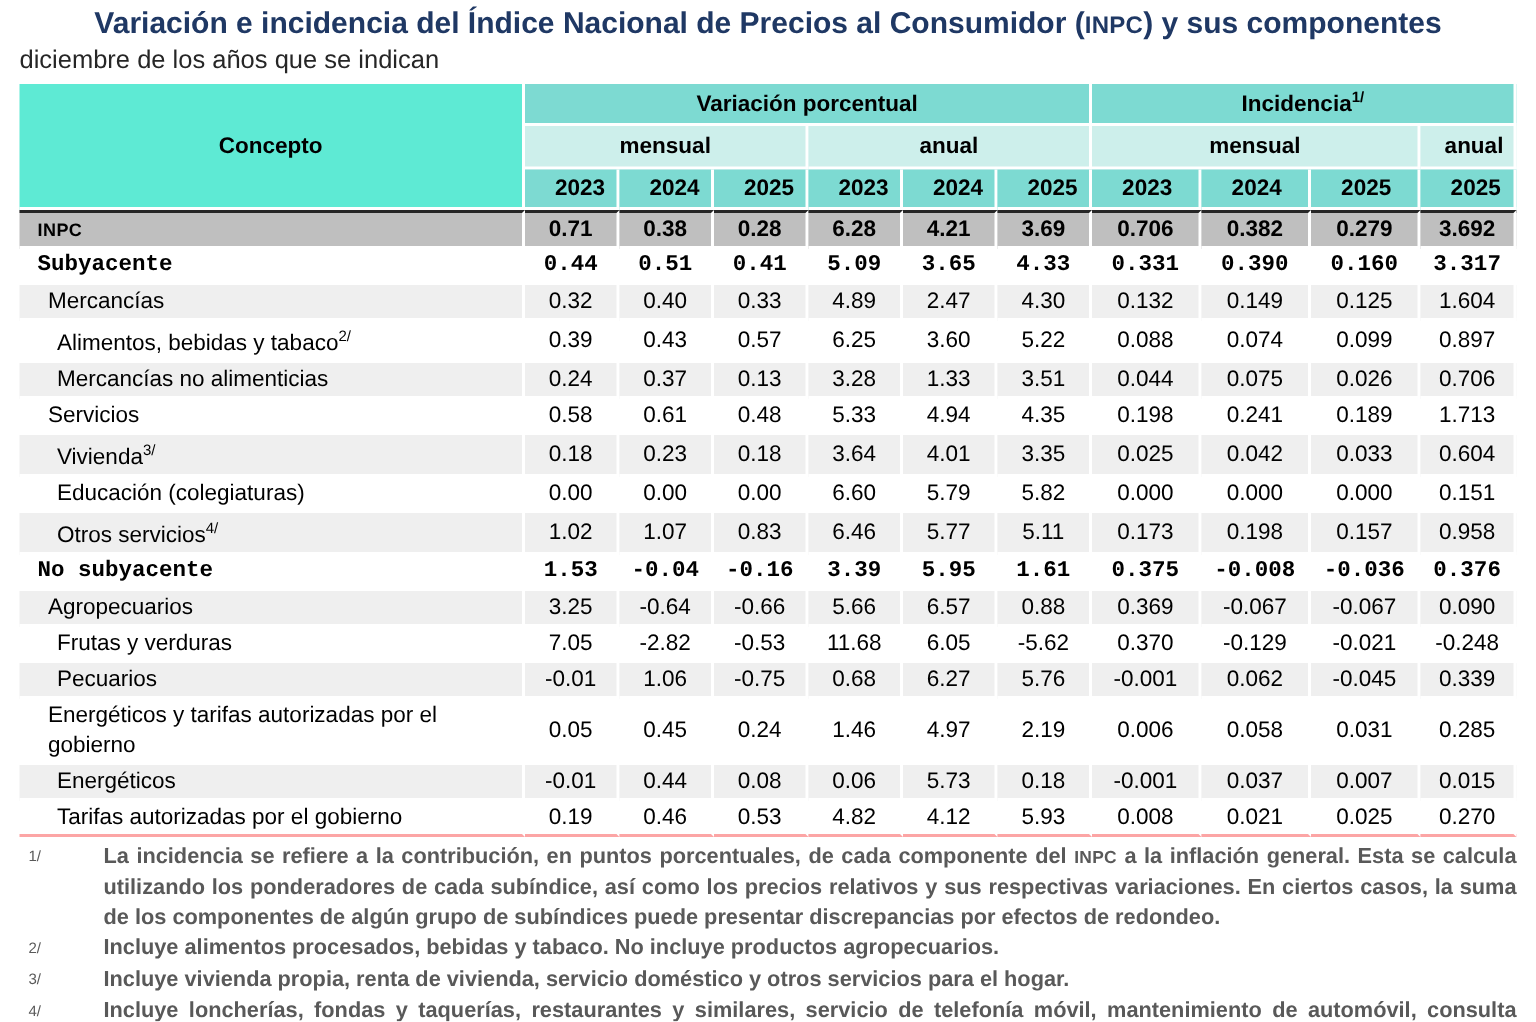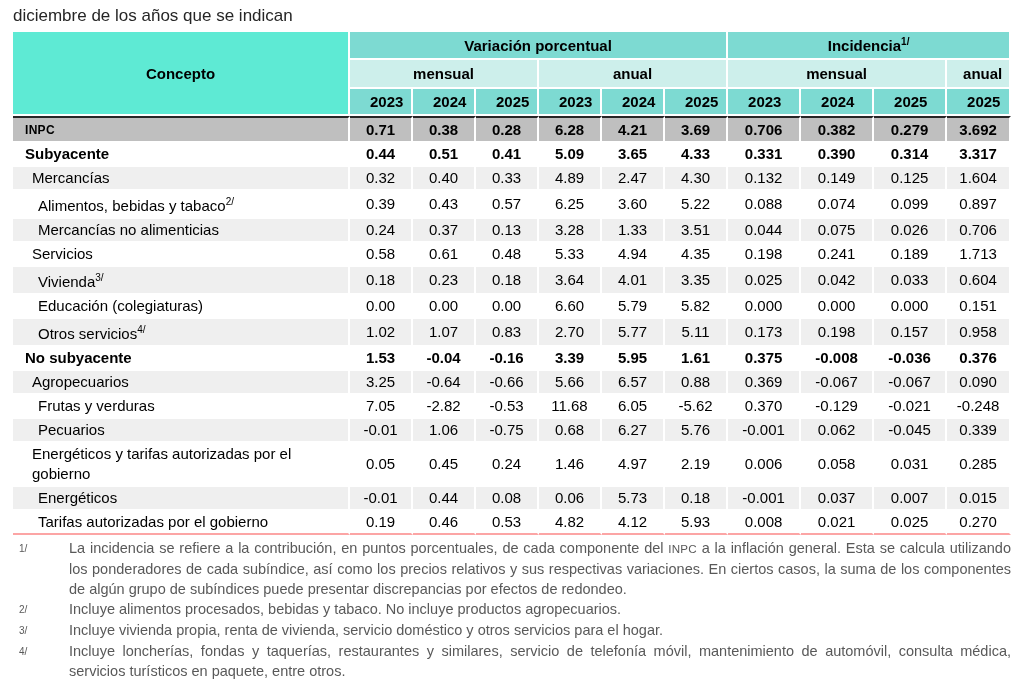--- a/index.html
+++ b/index.html
@@ -60,21 +60,21 @@
   th.teal  { background: #7DDAD2; padding: 4px 20px; }
   th.lteal { background: #CDEFEB; padding: 5px 16px; }
   th.concepto { background: #5eead4; }
   th sup { font-size: 10px; vertical-align: super; }
 
   tbody td { line-height: 20px; padding: 1px 4px; }
   tbody td.num { text-align: center; }
   tbody td.lbl { text-align: left; }
   tbody tr.shade td { background: #EFEFEF; }
   tbody tr.inpc-row td { background: #BFBFBF; font-weight: bold; }
-  tbody tr.bold td { font-weight: bold; }
+  tbody tr.bold td { font-weight: bold; font-family: Liberation Mono, monospace; }
   tbody tr:first-child td { border-top: 2px solid #262626; }
   tbody tr:last-child td { border-bottom: 2px solid #fca5a5; }
   td.lbl sup { font-size: 10px; vertical-align: super; }
   .ind0 { padding-left: 12px !important; }
   .ind1 { padding-left: 19px !important; }
   .ind2 { padding-left: 25px !important; }
   .lbl-inpc { font-size: 12px; letter-spacing: 0.3px; }
 
   .footnotes {
     margin-top: 3px;
@@ -87,26 +87,28 @@
     width: 56px;
     flex: 0 0 56px;
     font-size: 10px;
     padding-left: 6px;
     padding-top: 1px;
     box-sizing: border-box;
   }
   .fn-text {
     flex: 1;
     text-align: justify;
+    font-weight: bold;
   }
 </style>
 </head>
 <body>
 
 <div class="page">
+  <div class="title">Variación e incidencia del Índice Nacional de Precios al Consumidor (<span class="sc">INPC</span>) y sus componentes</div>
   <div class="subtitle">diciembre de los años que se indican</div>
 
   <table class="inpc">
     <colgroup>
       <col class="c-label">
       <col class="c-vp">
         <col class="c-vp">
         <col class="c-vp">
       <col class="c-vp">
         <col class="c-vp">
@@ -158,21 +160,21 @@
         <tr class="bold">
           <td class="lbl ind0">Subyacente</td>
           <td class="num">0.44</td>
           <td class="num">0.51</td>
           <td class="num">0.41</td>
           <td class="num">5.09</td>
           <td class="num">3.65</td>
           <td class="num">4.33</td>
           <td class="num">0.331</td>
           <td class="num">0.390</td>
-          <td class="num">0.314</td>
+          <td class="num">0.160</td>
           <td class="num">3.317</td>
         </tr>
         <tr class="shade">
           <td class="lbl ind1">Mercancías</td>
           <td class="num">0.32</td>
           <td class="num">0.40</td>
           <td class="num">0.33</td>
           <td class="num">4.89</td>
           <td class="num">2.47</td>
           <td class="num">4.30</td>
@@ -244,21 +246,21 @@
           <td class="num">0.000</td>
           <td class="num">0.000</td>
           <td class="num">0.000</td>
           <td class="num">0.151</td>
         </tr>
         <tr class="shade">
           <td class="lbl ind2">Otros servicios<sup>4/</sup></td>
           <td class="num">1.02</td>
           <td class="num">1.07</td>
           <td class="num">0.83</td>
-          <td class="num">2.70</td>
+          <td class="num">6.46</td>
           <td class="num">5.77</td>
           <td class="num">5.11</td>
           <td class="num">0.173</td>
           <td class="num">0.198</td>
           <td class="num">0.157</td>
           <td class="num">0.958</td>
         </tr>
         <tr class="bold">
           <td class="lbl ind0">No subyacente</td>
           <td class="num">1.53</td>

